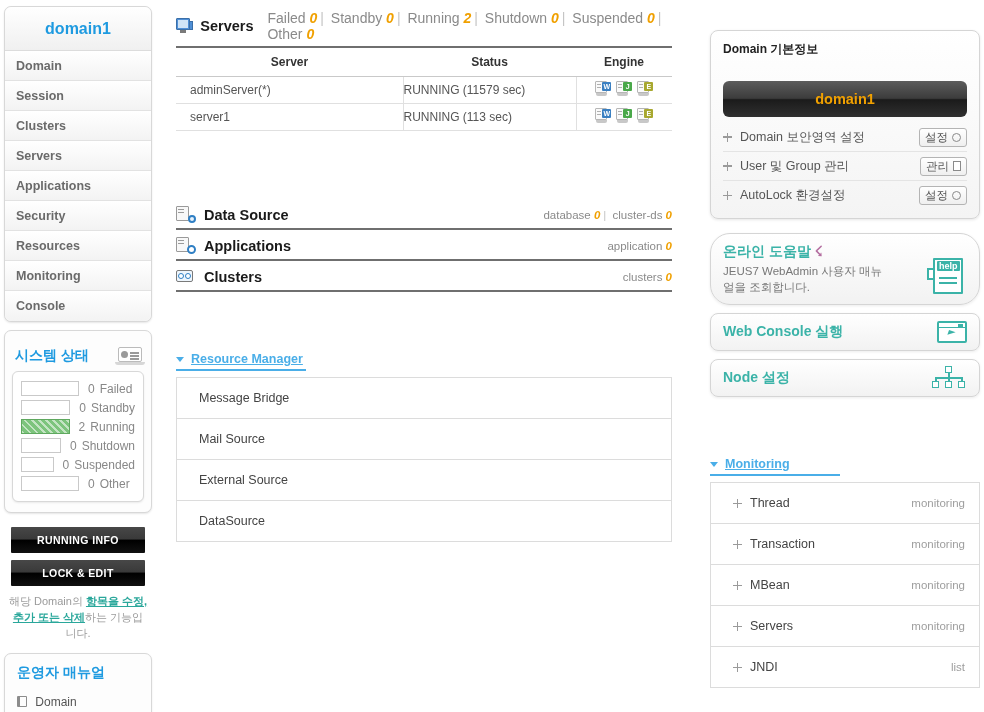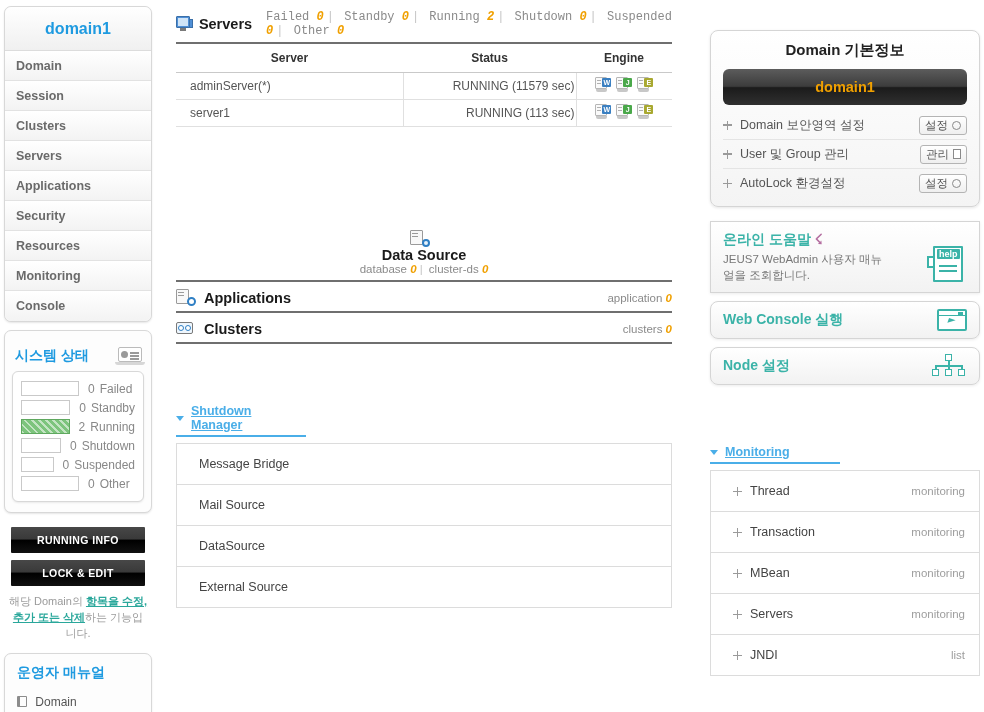--- a/index.html
+++ b/index.html
@@ -135,38 +135,38 @@
     background: #cfe4f7;
   }
   .mon-icon .m-std {
     position: absolute; left: 4px; top: 12px; width: 6px; height: 3px; background: #7a7a7a;
   }
   .mon-icon .m-side {
     position: absolute; left: 13px; top: 3px; width: 4px; height: 9px;
     background: #4f8fd6; border: 1px solid #3a6fa8;
   }
   .srv-title { font-size: 14.5px; font-weight: bold; color: #1a1a1a; margin-right: 14px; }
-  .srv-counts { font-size: 12px; color: #8a8a8a; font-family: Liberation Mono, monospace; }
+  .srv-counts { font-size: 14px; color: #8a8a8a; }
   .srv-counts b { color: #f0a000; font-style: italic; font-weight: bold; }
   .srv-counts .sep { color: #c5c5c5; margin: 0 3px; }
 
   table.srv { width: 100%; border-collapse: collapse; table-layout: fixed; }
   table.srv th {
     font-size: 12px; font-weight: bold; color: #333;
     padding: 7px 0 7px 0; text-align: center;
     border-bottom: 1px solid #c9c9c9;
   }
   table.srv td {
     font-size: 12px; color: #555;
     height: 27px;
     border-bottom: 1px solid #e0e0e0;
     border-right: 1px solid #e0e0e0;
   }
   table.srv td.c-name { padding-left: 14px; }
-  table.srv td.c-status { padding-left: 0; text-align: right; }
+  table.srv td.c-status { padding-left: 0; }
   table.srv td.c-engine { border-right: none; text-align: center; }
   table.srv tr td:last-child { border-right: none; }
 
   .eng-icons { display: inline-flex; gap: 5px; }
   .eng-ic {
     width: 16px; height: 15px; position: relative; display: inline-block;
     cursor: pointer;
   }
   .eng-ic .doc {
     position: absolute; left: 0; top: 0; width: 12px; height: 12px;
@@ -187,21 +187,21 @@
   }
   .eng-w .badge { background: #3a7fc1; }
   .eng-j .badge { background: #4aa84a; }
   .eng-e .badge { background: #a8a830; }
 
   .sec-row {
     display: flex; align-items: center;
     border-bottom: 2px solid #6f6f6f;
     padding: 7px 0 5px 0;
   }
-  .sec-row.first { margin-top: 96px; flex-direction: column; }
+  .sec-row.first { margin-top: 68px; }
   .sec-icon { width: 20px; height: 17px; position: relative; margin-right: 8px; }
   .sec-icon .sdoc {
     position: absolute; left: 0; top: 0; width: 13px; height: 15px;
     background: #f8f8f8; border: 1px solid #9a9a9a; border-radius: 1px;
   }
   .sec-icon .sl {
     position: absolute; left: 2px; width: 6px; height: 1px; background: #9a9a9a;
   }
   .sec-icon .mag {
     position: absolute; right: 0; bottom: 0; width: 8px; height: 8px;
@@ -267,22 +267,22 @@
   
   .right { position: absolute; left: 710px; top: 30px; width: 270px; }
 
   .info-panel {
     background: linear-gradient(#ffffff, #f4f4f4);
     border: 1px solid #d5d5d5; border-radius: 8px;
     box-shadow: 0 1px 3px rgba(0,0,0,0.10);
     padding: 10px 12px 8px 12px;
   }
   .info-title {
-    text-align: center; font-size: 15px; font-weight: bold;
-    color: #222; margin-bottom: 9px;
+    text-align: left; font-size: 12px; font-weight: bold;
+    color: #222; margin-bottom: 23px;
   }
   .domain-chip {
     height: 36px; line-height: 36px; text-align: center;
     font-size: 14.5px; font-weight: bold; color: #f0a000;
     background: linear-gradient(#5c5c5c 0%, #3c3c3c 48%, #1b1b1b 52%, #303030 100%);
     border-radius: 6px; margin-bottom: 6px;
   }
   .info-row {
     display: flex; align-items: center; justify-content: space-between;
     height: 29px; border-bottom: 1px solid #e4e4e4;
@@ -299,21 +299,21 @@
   .g-icon {
     width: 9px; height: 9px; border: 1.6px solid #8a8a8a;
     border-radius: 50%; display: inline-block;
   }
   .p-icon {
     width: 8px; height: 10px; border: 1px solid #8a8a8a;
     display: inline-block; background: #fff;
   }
 
   .teal-card {
-    border: 1px solid #d5d5d5; border-radius: 0;
+    border: 1px solid #d5d5d5; border-radius: 20px;
     background: linear-gradient(#ffffff, #f2f2f2);
     box-shadow: 0 1px 3px rgba(0,0,0,0.08);
     margin-top: 9px; padding: 9px 12px;
     position: relative; cursor: pointer;
   }
   .teal-title { font-size: 14px; font-weight: bold; color: #3bb3a8; }
   .teal-sub {
     font-size: 11.5px; color: #777; line-height: 16px;
     margin-top: 2px; width: 168px;
   }
@@ -599,34 +599,34 @@
       <span class="sec-title">Clusters</span>
       <span class="sec-meta">
         <span>clusters</span>
         <b>0</b>
       </span>
     </div>
 
     <div style="margin-top:60px;">
       <div class="grp-head">
         <span class="tri"></span>
-        <span class="grp-title">Shutdown Manager</span>
+        <span class="grp-title">Resource Manager</span>
       </div>
       <div class="list-box">
         <div class="list-row">
           <span>Message Bridge</span>
         </div>
         <div class="list-row">
           <span>Mail Source</span>
         </div>
         <div class="list-row">
+          <span>External Source</span>
+        </div>
+        <div class="list-row">
           <span>DataSource</span>
-        </div>
-        <div class="list-row">
-          <span>External Source</span>
         </div>
       </div>
     </div>
 
   </div>
 
   <div class="right">
 
     <div class="info-panel">
       <div class="info-title">Domain 기본정보</div>

